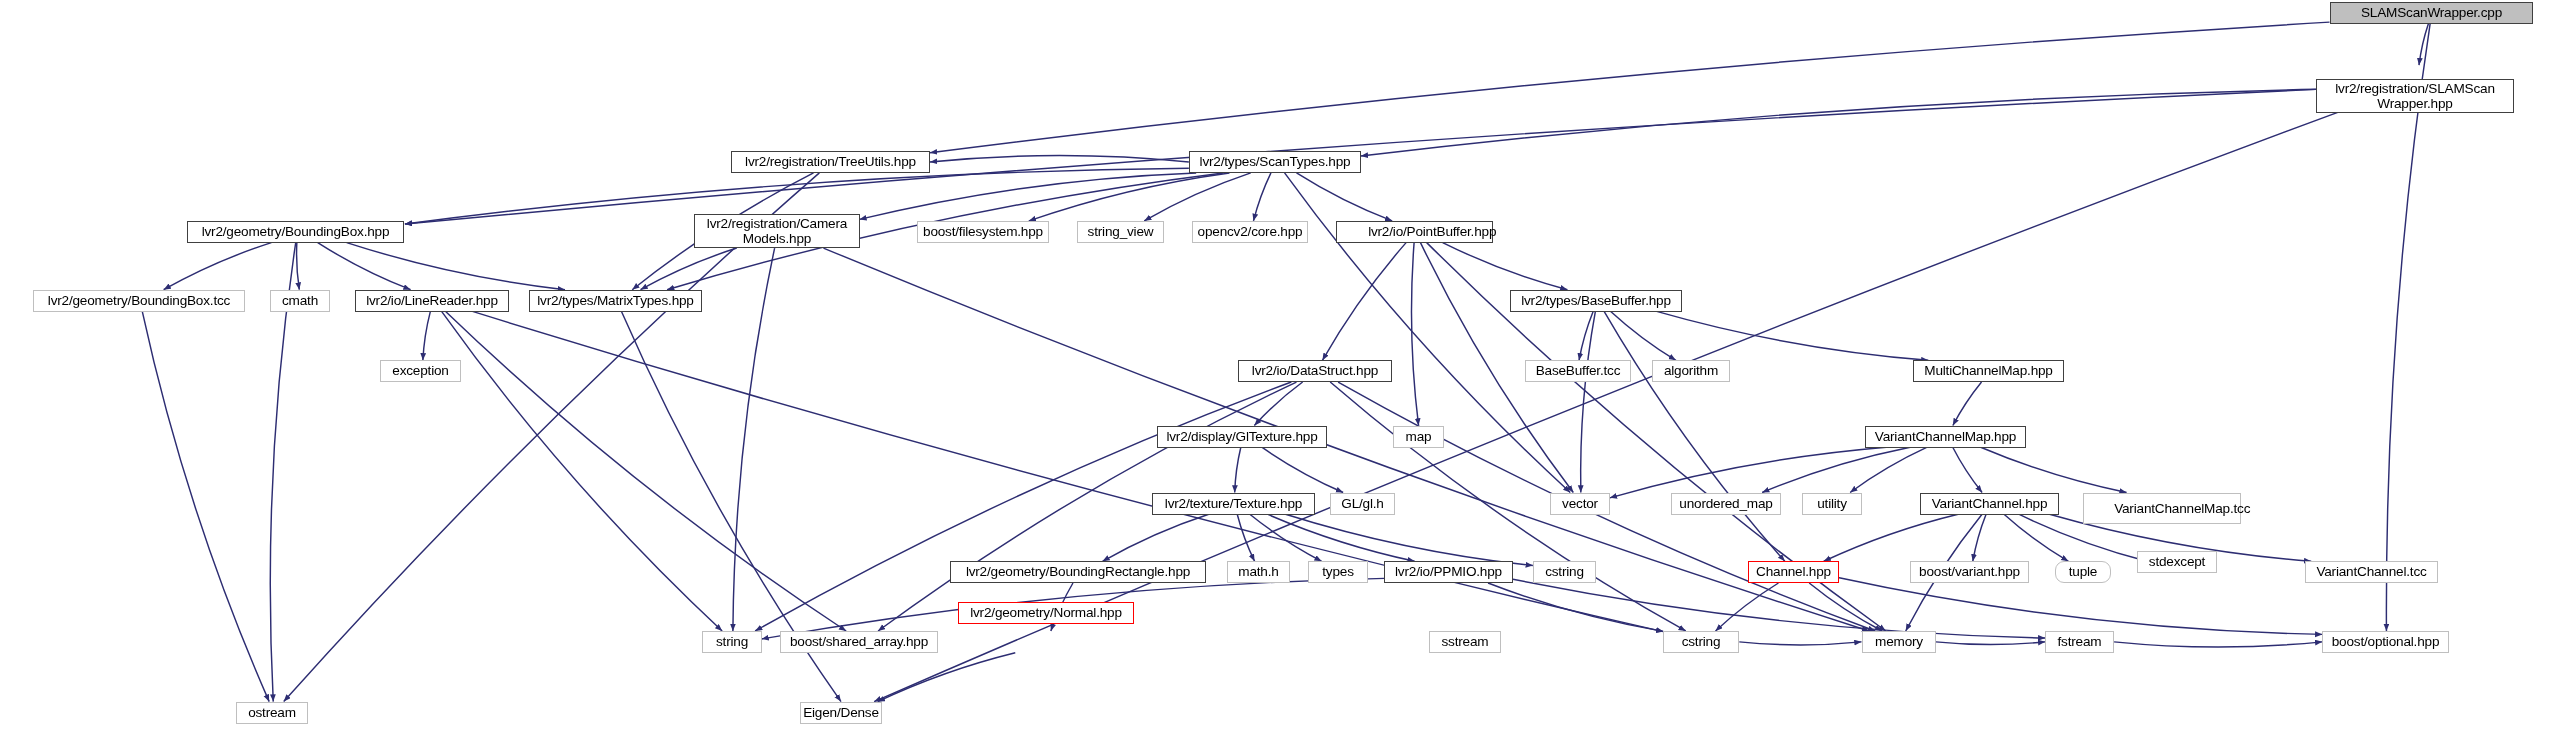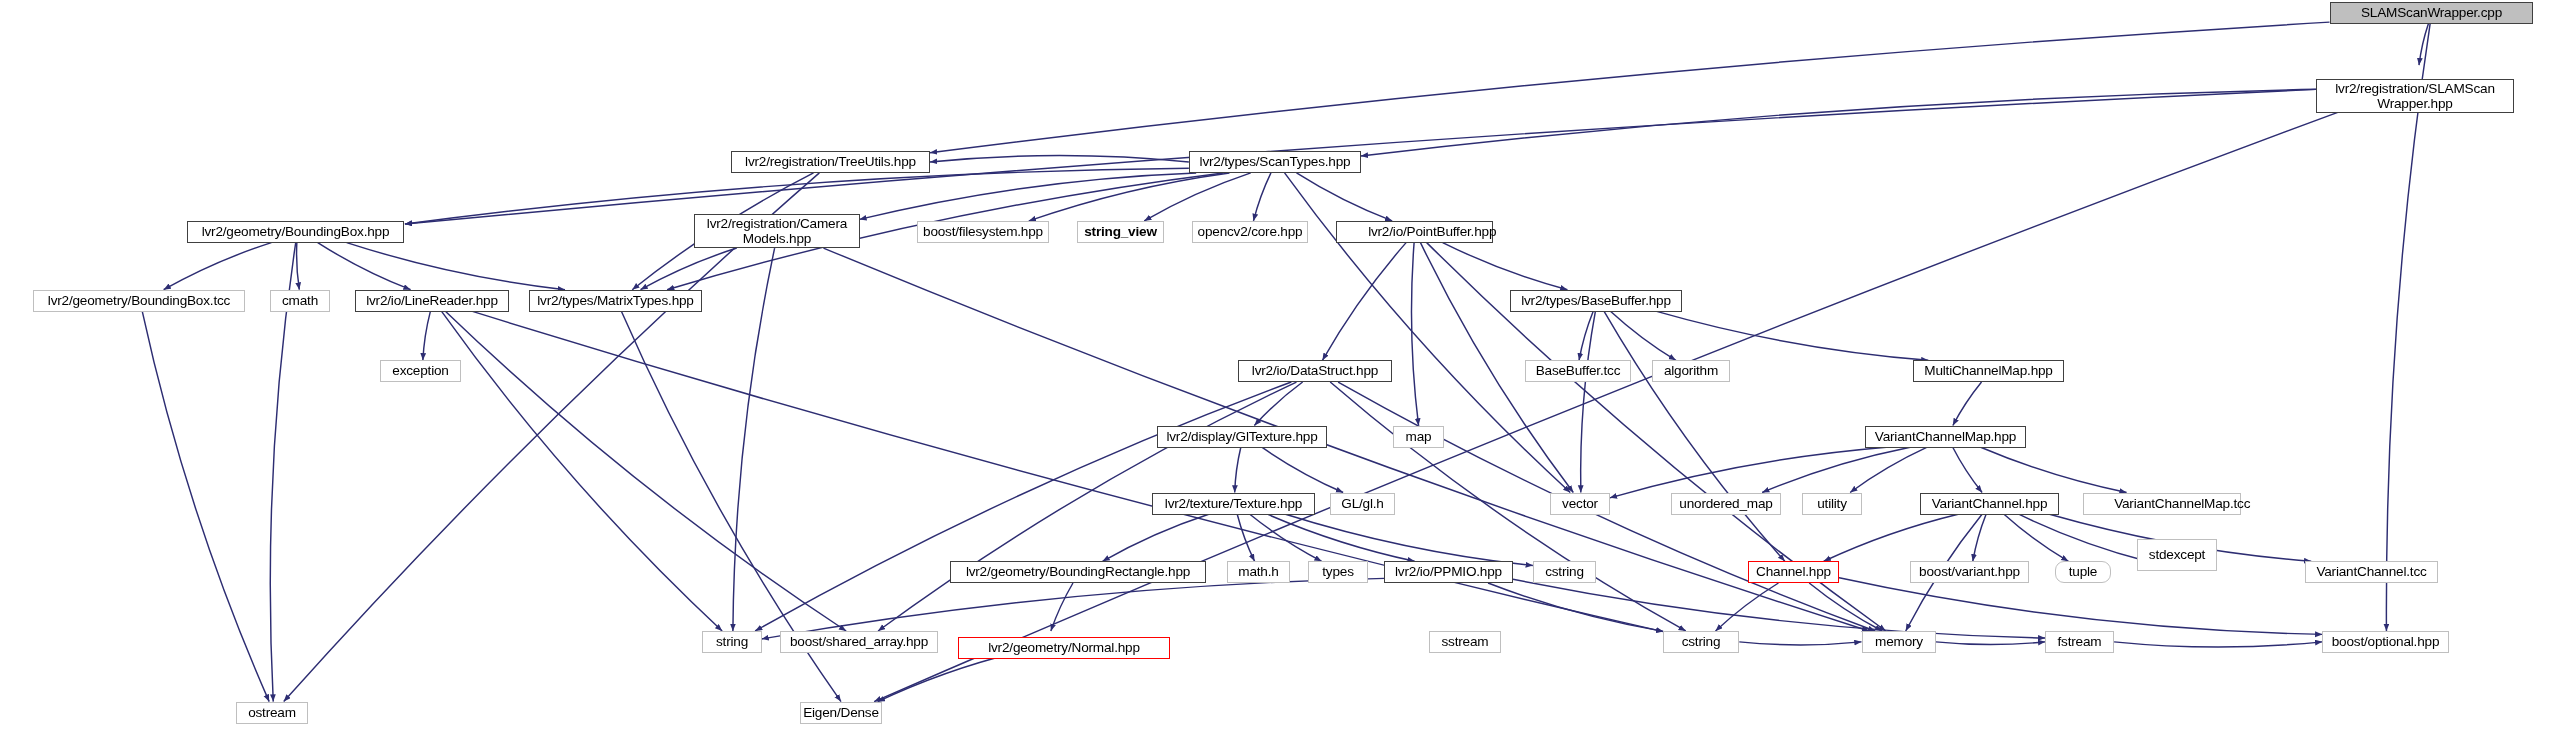--- a/index.html
+++ b/index.html
@@ -124,21 +124,21 @@
   <div id="nodes">
       <div class="node root" style="left: 2330px; top: 1.8px; width: 203px; height: 22px;">SLAMScanWrapper.cpp</div>
       <div class="node lvr" style="left: 2316px; top: 79px; width: 198px; height: 34px;">lvr2/registration/SLAMScan
 Wrapper.hpp</div>
       <div class="node lvr" style="left: 731px; top: 151px; width: 199px; height: 22px;">lvr2/registration/TreeUtils.hpp</div>
       <div class="node lvr" style="left: 1189px; top: 151px; width: 172px; height: 22px;">lvr2/types/ScanTypes.hpp</div>
       <div class="node lvr" style="left: 187px; top: 221px; width: 217px; height: 22px;">lvr2/geometry/BoundingBox.hpp</div>
       <div class="node lvr" style="left: 694px; top: 214px; width: 166px; height: 34px;">lvr2/registration/Camera
 Models.hpp</div>
       <div class="node" style="left: 917px; top: 221px; width: 132px; height: 22px;">boost/filesystem.hpp</div>
-      <div class="node" style="left: 1077px; top: 221px; width: 87px; height: 22px; font-weight: bold;">string_view</div>
+      <div class="node" style="left: 1077px; top: 221px; width: 87px; height: 22px;">string_view</div>
       <div class="node" style="left: 1192px; top: 221px; width: 116px; height: 22px;">opencv2/core.hpp</div>
       <div class="node lvr" style="left: 1336px; top: 221px; width: 157px; height: 22px; padding-left: 39px;">lvr2/io/PointBuffer.hpp</div>
       <div class="node" style="left: 33px; top: 290px; width: 212px; height: 22px;">lvr2/geometry/BoundingBox.tcc</div>
       <div class="node" style="left: 270px; top: 290px; width: 60px; height: 22px;">cmath</div>
       <div class="node lvr" style="left: 355px; top: 290px; width: 154px; height: 22px;">lvr2/io/LineReader.hpp</div>
       <div class="node lvr" style="left: 529px; top: 290px; width: 173px; height: 22px;">lvr2/types/MatrixTypes.hpp</div>
       <div class="node lvr" style="left: 1510px; top: 290px; width: 172px; height: 22px;">lvr2/types/BaseBuffer.hpp</div>
       <div class="node" style="left: 380px; top: 360px; width: 81px; height: 22px;">exception</div>
       <div class="node lvr" style="left: 1238px; top: 360px; width: 154px; height: 22px;">lvr2/io/DataStruct.hpp</div>
       <div class="node" style="left: 1525px; top: 360px; width: 106px; height: 22px;">BaseBuffer.tcc</div>
@@ -146,34 +146,34 @@
       <div class="node lvr" style="left: 1913px; top: 360px; width: 151px; height: 22px;">MultiChannelMap.hpp</div>
       <div class="node lvr" style="left: 1157px; top: 426px; width: 170px; height: 22px;">lvr2/display/GlTexture.hpp</div>
       <div class="node" style="left: 1393px; top: 426px; width: 51px; height: 22px;">map</div>
       <div class="node lvr" style="left: 1865px; top: 426px; width: 161px; height: 22px;">VariantChannelMap.hpp</div>
       <div class="node lvr" style="left: 1152px; top: 493px; width: 163px; height: 22px;">lvr2/texture/Texture.hpp</div>
       <div class="node" style="left: 1330px; top: 493px; width: 65px; height: 22px;">GL/gl.h</div>
       <div class="node" style="left: 1550px; top: 493px; width: 60px; height: 22px;">vector</div>
       <div class="node" style="left: 1671px; top: 493px; width: 110px; height: 22px;">unordered_map</div>
       <div class="node" style="left: 1802px; top: 493px; width: 60px; height: 22px;">utility</div>
       <div class="node lvr" style="left: 1920px; top: 493px; width: 139px; height: 22px;">VariantChannel.hpp</div>
-      <div class="node" style="left: 2083px; top: 493px; width: 158px; height: 22px; padding-left: 44px;">VariantChannelMap.tcc</div>
+      <div class="node" style="left: 2083px; top: 493px; width: 158px; height: 31px; padding-left: 44px;">VariantChannelMap.tcc</div>
       <div class="node lvr" style="left: 950px; top: 561px; width: 256px; height: 22px;">lvr2/geometry/BoundingRectangle.hpp</div>
       <div class="node" style="left: 1227px; top: 561px; width: 63px; height: 22px;">math.h</div>
       <div class="node" style="left: 1308px; top: 561px; width: 60px; height: 22px;">types</div>
       <div class="node lvr" style="left: 1384px; top: 561px; width: 129px; height: 22px;">lvr2/io/PPMIO.hpp</div>
       <div class="node" style="left: 1533px; top: 561px; width: 63px; height: 22px;">cstring</div>
       <div class="node redbox" style="left: 1748px; top: 561px; width: 91px; height: 22px;">Channel.hpp</div>
       <div class="node" style="left: 1910px; top: 561px; width: 119px; height: 22px;">boost/variant.hpp</div>
       <div class="node" style="left: 2055px; top: 561px; width: 56px; height: 22px; border-radius: 9px;">tuple</div>
-      <div class="node" style="left: 2137px; top: 539px; width: 80px; height: 32px;">stdexcept</div>
+      <div class="node" style="left: 2137px; top: 551px; width: 80px; height: 22px;">stdexcept</div>
       <div class="node" style="left: 2305px; top: 561px; width: 133px; height: 22px;">VariantChannel.tcc</div>
       <div class="node" style="left: 702px; top: 631px; width: 60px; height: 22px;">string</div>
       <div class="node" style="left: 780px; top: 631px; width: 158px; height: 22px;">boost/shared_array.hpp</div>
-      <div class="node redbox" style="left: 958px; top: 637px; width: 212px; height: 22px;">lvr2/geometry/Normal.hpp</div>
+      <div class="node redbox" style="left: 958px; top: 602px; width: 176px; height: 22px;">lvr2/geometry/Normal.hpp</div>
       <div class="node" style="left: 1429px; top: 631px; width: 72px; height: 22px;">sstream</div>
       <div class="node" style="left: 1663px; top: 631px; width: 76px; height: 22px;">cstring</div>
       <div class="node" style="left: 1862px; top: 631px; width: 74px; height: 22px;">memory</div>
       <div class="node" style="left: 2045px; top: 631px; width: 69px; height: 22px;">fstream</div>
       <div class="node" style="left: 2322px; top: 631px; width: 127px; height: 22px;">boost/optional.hpp</div>
       <div class="node" style="left: 236px; top: 702px; width: 72px; height: 22px;">ostream</div>
       <div class="node" style="left: 800px; top: 702px; width: 82px; height: 22px;">Eigen/Dense</div>
     </div>
 </div>
 

